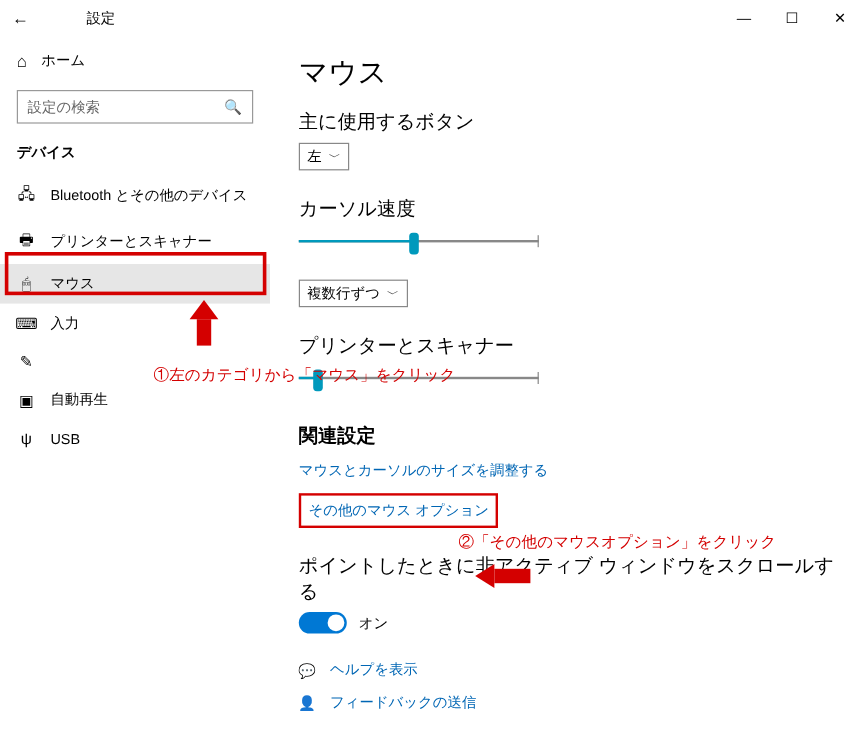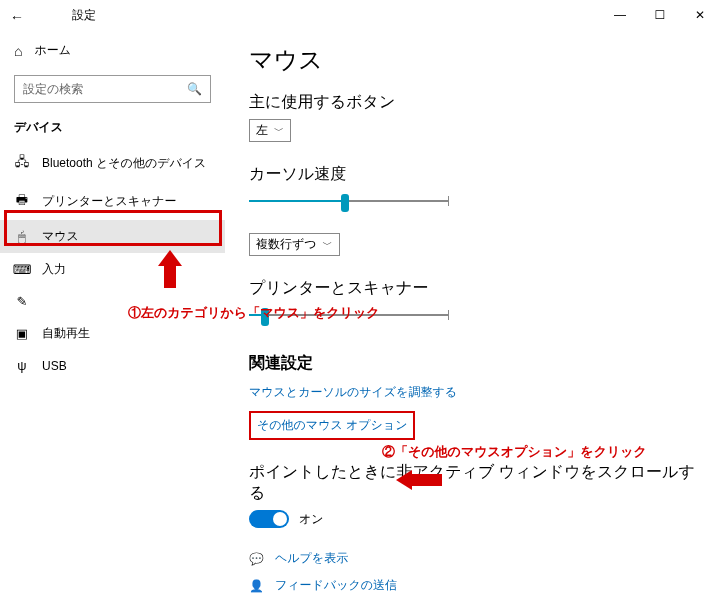--- a/index.html
+++ b/index.html
@@ -31,21 +31,21 @@
 .slider .track.left { background: #0099bc; }
 .slider .thumb { position: absolute; top: 3px; width: 8px; height: 18px; background: #0099bc; border-radius: 3px; }
 .slider .tick { position: absolute; top: 5px; right: 0; width: 1px; height: 10px; background: #888; }
 .toggle { display: flex; align-items: center; gap: 10px; margin-top: 6px; }
 .toggle .sw { width: 40px; height: 18px; background: #0078d4; border-radius: 9px; position: relative; }
 .toggle .sw .knob { position: absolute; right: 2px; top: 2px; width: 14px; height: 14px; background: #fff; border-radius: 50%; }
 .related-title { font-size: 16px; font-weight: 600; margin-bottom: 10px; }
 .link { color: #0066b4; font-size: 12px; display: inline-flex; align-items: center; gap: 8px; }
 .link.block { display: block; margin-bottom: 10px; }
 .red-box2 { border: 2px solid #d40000; padding: 4px 6px; display: inline-block; }
-.annot { color: #d40000; font-weight: 700; position: absolute; font-size: 13px; }
+.annot { color: #d40000; font-weight: 400; position: absolute; font-size: 13px; }
 .arrow-up { position: absolute; display: flex; flex-direction: column; align-items: center; }
 .arrow-up .head { width: 0; height: 0; border-left: 12px solid transparent; border-right: 12px solid transparent; border-bottom: 16px solid #d40000; }
 .arrow-up .stem { width: 12px; height: 22px; background: #d40000; }
 .arrow-left { position: absolute; display: flex; align-items: center; }
 .arrow-left .head { width: 0; height: 0; border-top: 10px solid transparent; border-bottom: 10px solid transparent; border-right: 16px solid #d40000; }
 .arrow-left .stem { width: 30px; height: 12px; background: #d40000; }
 .help-row { display: flex; align-items: center; gap: 10px; margin-top: 10px; }
 .help-row .icn { width: 16px; color: #0078d4; font-size: 12px; }
 </style>
 </head>

